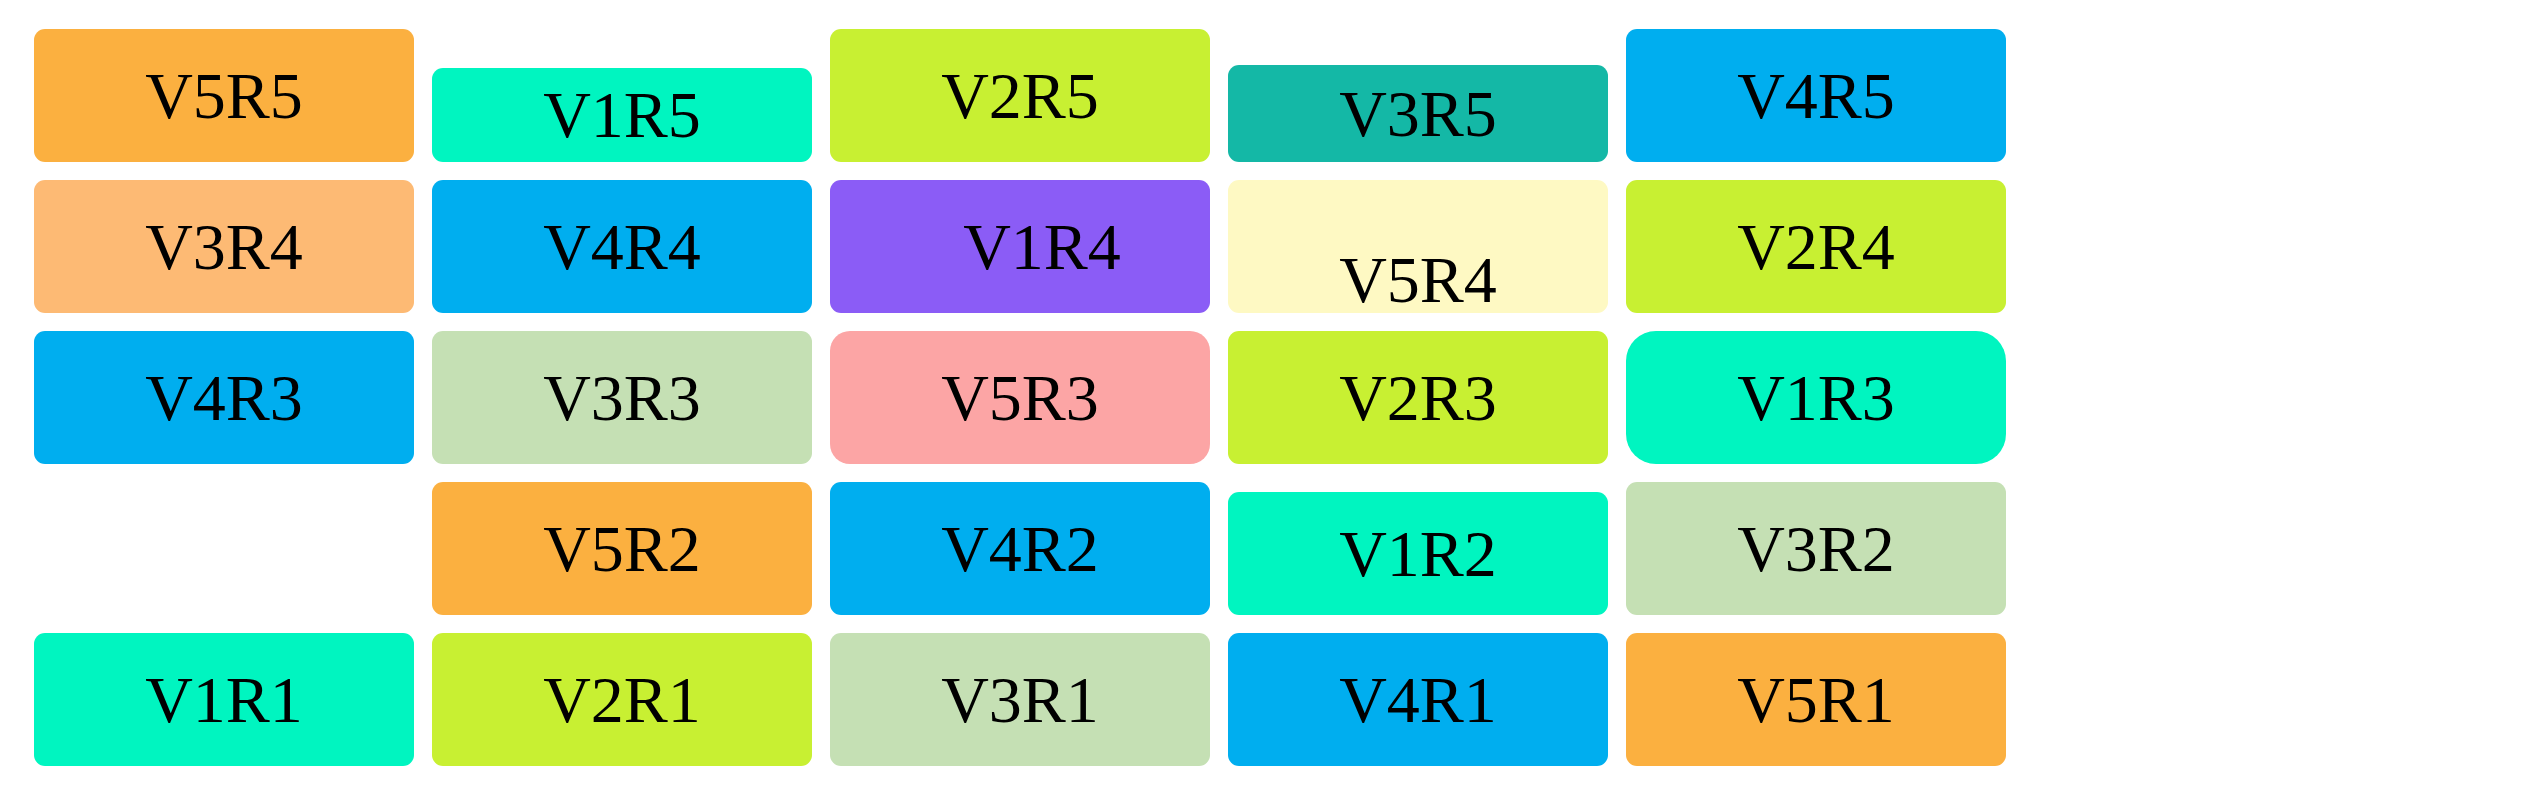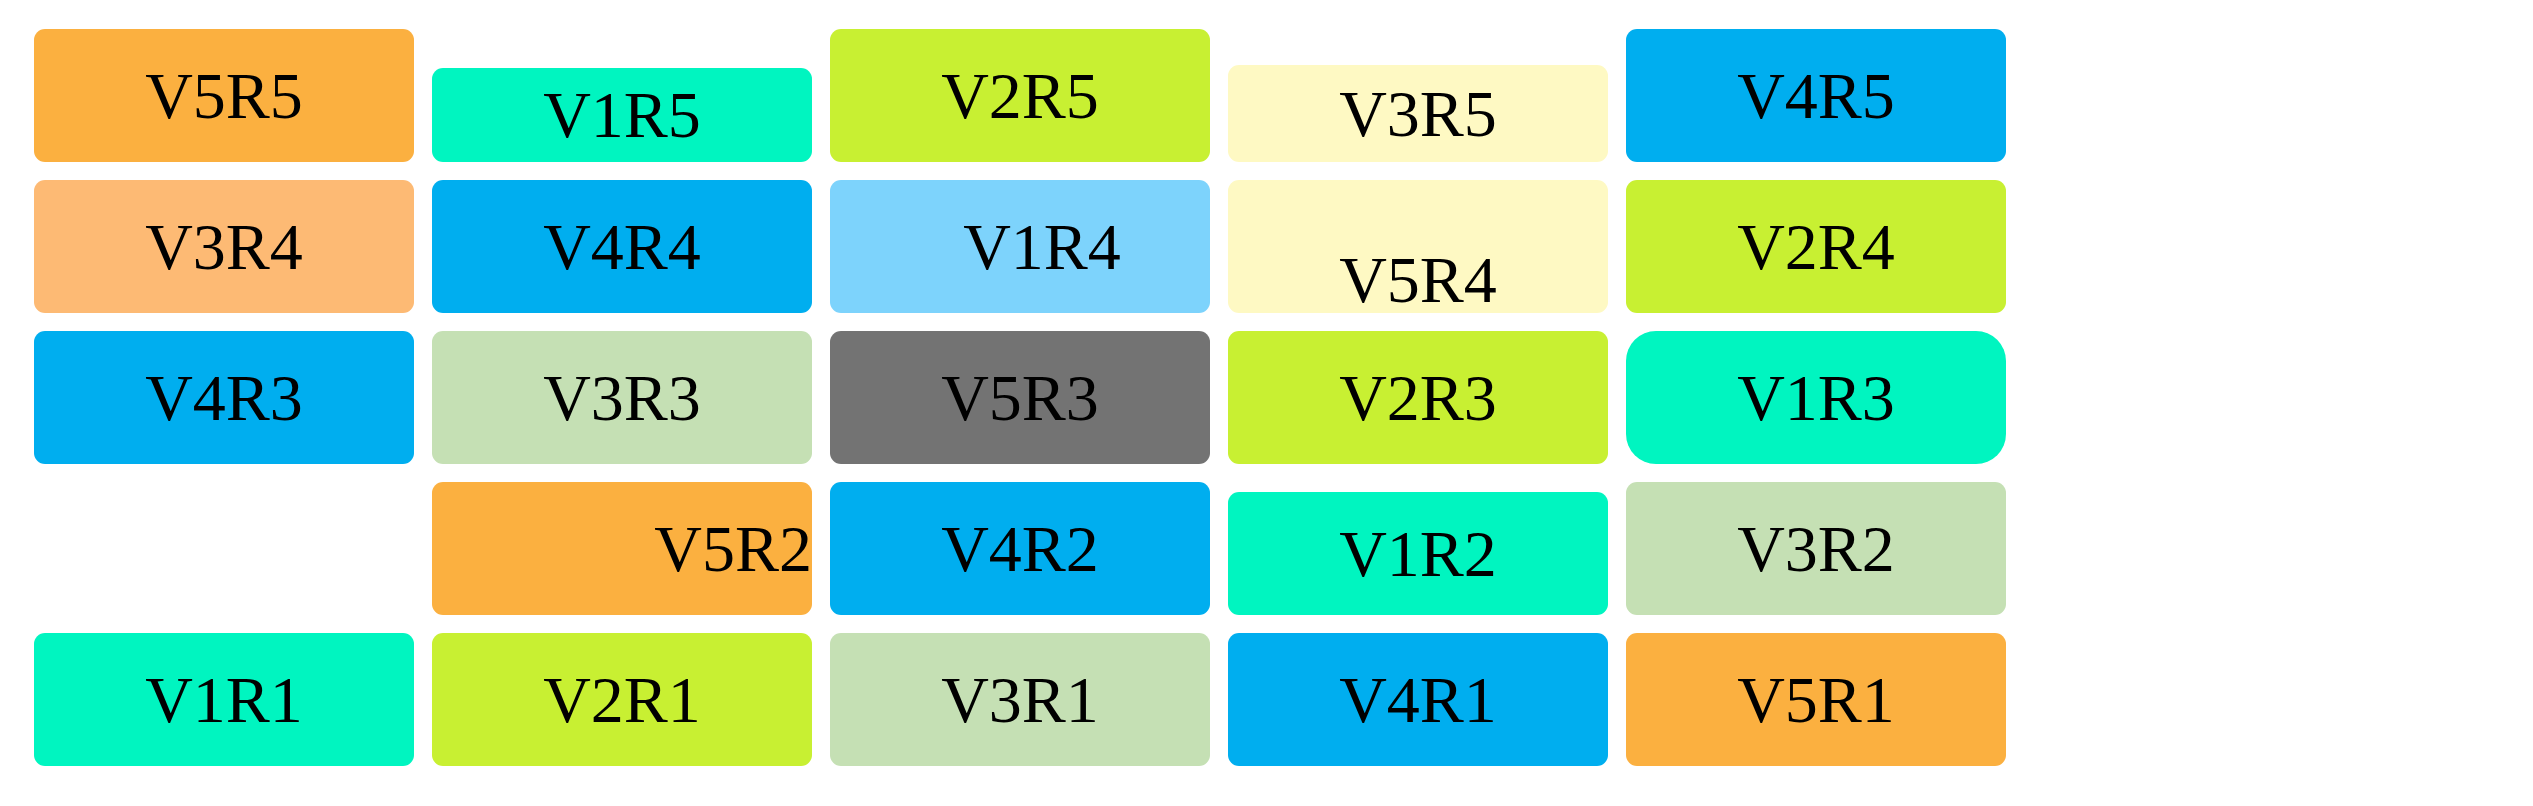--- a/index.html
+++ b/index.html
@@ -56,57 +56,57 @@
 <div id="grid-root">
     <div class="cell" style="background: rgb(251, 176, 64); grid-area: 1 / 1;">
       <span class="cell-label">V5R5</span>
     </div>
     <div class="cell" style="background: rgb(0, 245, 192); grid-area: 1 / 2; margin-top: 39px;">
       <span class="cell-label">V1R5</span>
     </div>
     <div class="cell" style="background: rgb(200, 240, 50); grid-area: 1 / 3;">
       <span class="cell-label">V2R5</span>
     </div>
-    <div class="cell" style="background: #fef9c3; grid-area: 1 / 4; margin-top: 36px;">
+    <div class="cell" style="background: #14b8a6; grid-area: 1 / 4; margin-top: 36px;">
       <span class="cell-label">V3R5</span>
     </div>
     <div class="cell" style="background: rgb(0, 174, 239); grid-area: 1 / 5;">
       <span class="cell-label">V4R5</span>
     </div>
     <div class="cell" style="background: #fdba74; grid-area: 2 / 1;">
       <span class="cell-label">V3R4</span>
     </div>
     <div class="cell" style="background: rgb(0, 174, 239); grid-area: 2 / 2;">
       <span class="cell-label">V4R4</span>
     </div>
-    <div class="cell" style="background: #7dd3fc; grid-area: 2 / 3; padding-left: 44px;">
+    <div class="cell" style="background: #8b5cf6; grid-area: 2 / 3; padding-left: 44px;">
       <span class="cell-label">V1R4</span>
     </div>
     <div class="cell" style="background: #fef9c3; grid-area: 2 / 4; align-items: flex-end;">
       <span class="cell-label">V5R4</span>
     </div>
     <div class="cell" style="background: rgb(200, 240, 50); grid-area: 2 / 5;">
       <span class="cell-label">V2R4</span>
     </div>
     <div class="cell" style="background: rgb(0, 174, 239); grid-area: 3 / 1;">
       <span class="cell-label">V4R3</span>
     </div>
     <div class="cell" style="background: rgb(197, 224, 180); grid-area: 3 / 2;">
       <span class="cell-label">V3R3</span>
     </div>
-    <div class="cell" style="background: #737373; grid-area: 3 / 3;">
+    <div class="cell" style="background: #fca5a5; grid-area: 3 / 3; border-radius: 20px;">
       <span class="cell-label">V5R3</span>
     </div>
     <div class="cell" style="background: rgb(200, 240, 50); grid-area: 3 / 4;">
       <span class="cell-label">V2R3</span>
     </div>
     <div class="cell" style="background: rgb(0, 245, 192); grid-area: 3 / 5; border-radius: 30px;">
       <span class="cell-label">V1R3</span>
     </div>
-    <div class="cell" style="background: rgb(251, 176, 64); grid-area: 4 / 2; justify-content: flex-end;">
+    <div class="cell" style="background: rgb(251, 176, 64); grid-area: 4 / 2;">
       <span class="cell-label">V5R2</span>
     </div>
     <div class="cell" style="background: rgb(0, 174, 239); grid-area: 4 / 3;">
       <span class="cell-label">V4R2</span>
     </div>
     <div class="cell" style="background: rgb(0, 245, 192); grid-area: 4 / 4; margin-top: 10px;">
       <span class="cell-label">V1R2</span>
     </div>
     <div class="cell" style="background: rgb(197, 224, 180); grid-area: 4 / 5;">
       <span class="cell-label">V3R2</span>

